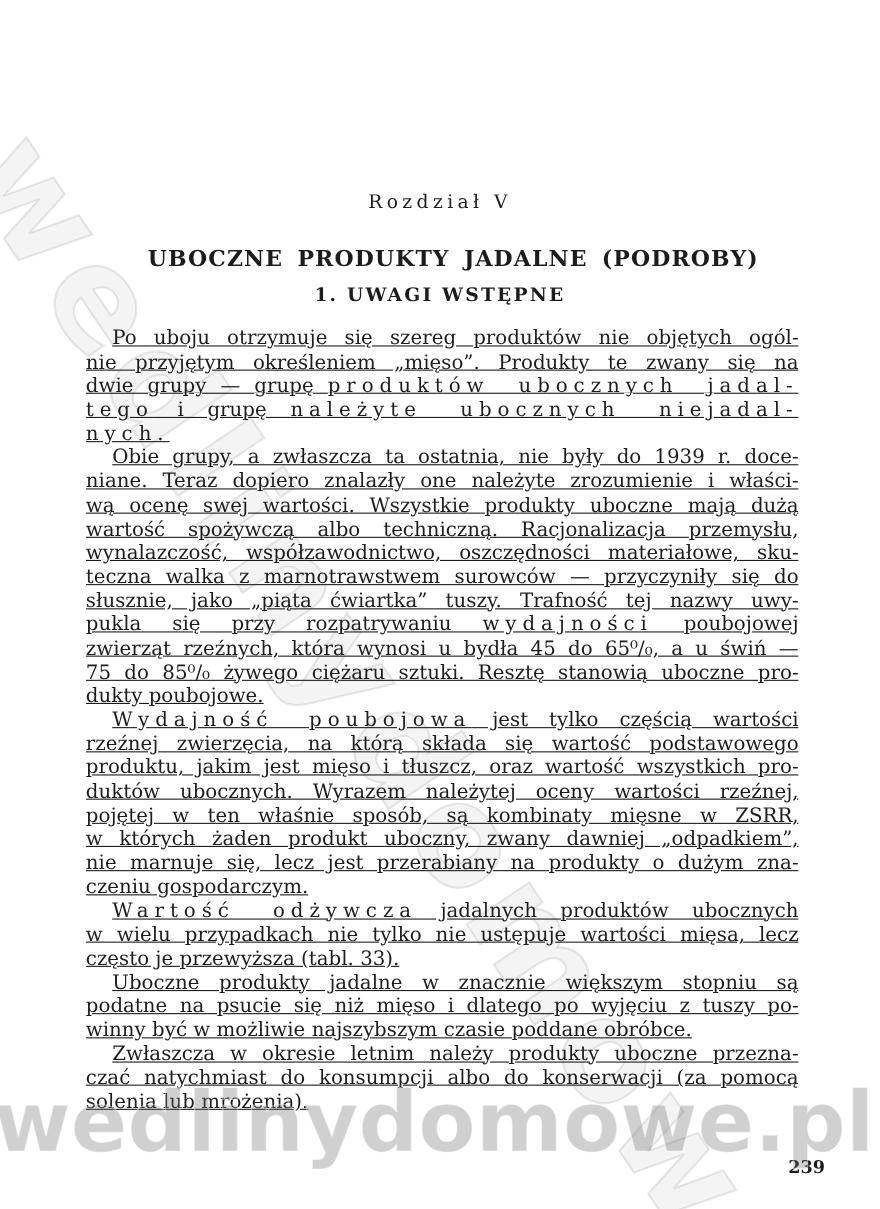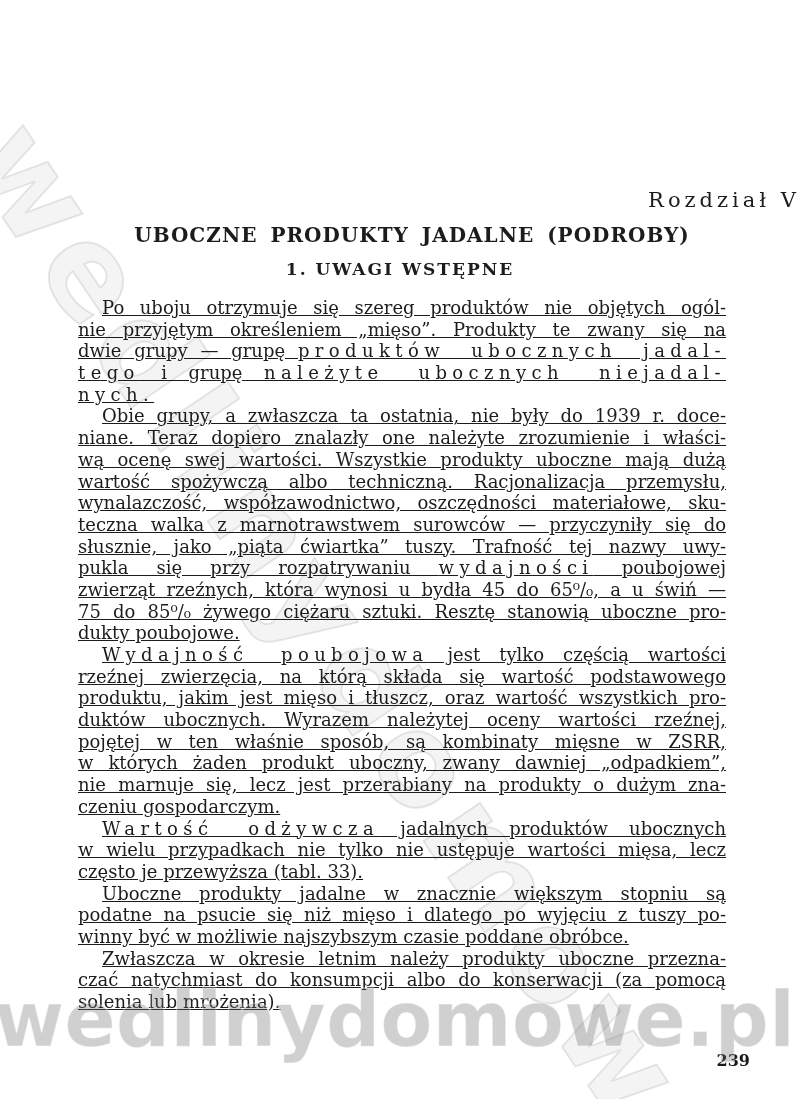--- a/index.html
+++ b/index.html
@@ -43,25 +43,25 @@
     font-weight: bold;
     font-size: 76px;
     white-space: nowrap;
     color: rgba(110, 110, 110, 0.32);
     -webkit-text-stroke: 1px rgba(255, 255, 255, 0.45);
     pointer-events: none;
   }
   
   .chapter {
     position: absolute;
-    top: 188px;
+    top: 174px;
     left: 0;
     width: 100%;
-    text-align: right;
-    font-size: 21px;
+    text-align: center;
+    font-size: 17px;
     letter-spacing: 4px;
     z-index: 1;
   }
   .title {
     position: absolute;
     top: 211px;
     left: 0;
     width: 100%;
     text-align: center;
     font-size: 20px;

